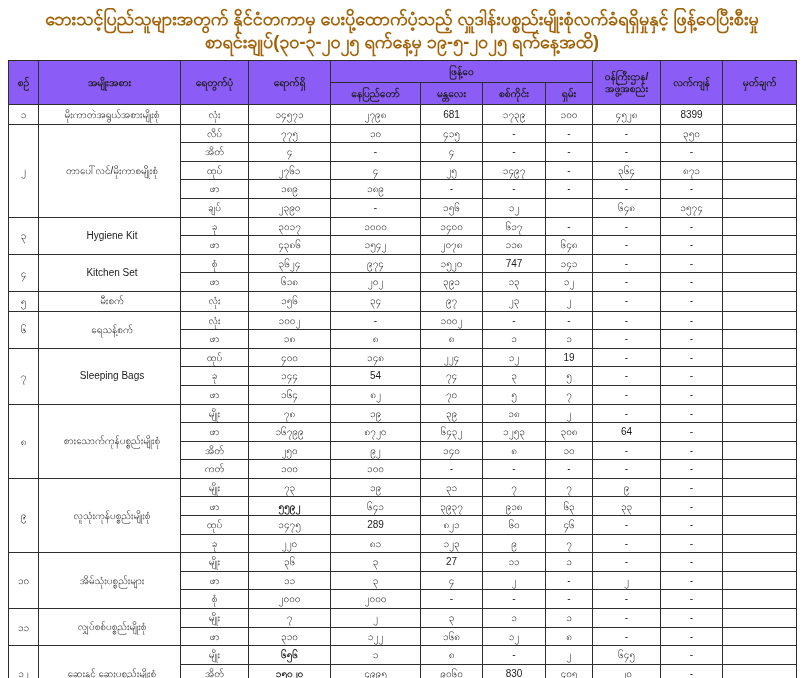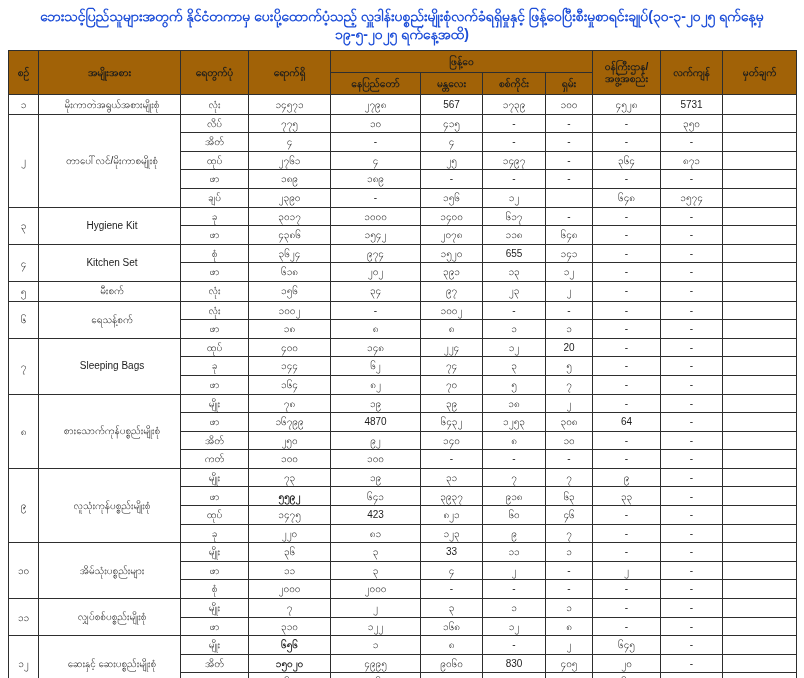--- a/index.html
+++ b/index.html
@@ -3,37 +3,37 @@
 <meta charset="utf-8">
 <style>
   html,body{margin:0;padding:0;background:#ffffff;}
   body{
     width:804px;height:678px;overflow:hidden;
     font-family:"Liberation Sans","DejaVu Sans",sans-serif;
     color:#1c1c1c;
   }
   .page{padding:6px 8px 0 8px;}
   .title{
-    font-size:14px;font-weight:bold;line-height:1.25;
-    text-align:center;color:#1d4ed8;margin:2px 0 7px 0;
+    font-size:18px;font-weight:bold;line-height:1.25;
+    text-align:center;color:#a16207;margin:2px 0 7px 0;
     letter-spacing:0px;
   }
   table.report{
     border-collapse:collapse;table-layout:fixed;width:788px;
     border:1.5px solid #222;
   }
   .report th,.report td{
     border:1px solid #2e2e2e;
     font-size:10px;line-height:1.15;
     padding:1px 3px;overflow:hidden;
     color:#1c1c1c;
   }
   .report thead th{
     font-weight:bold;text-align:center;vertical-align:middle;
-    font-size:10.3px;height:19px;background:#a16207;
+    font-size:10.3px;height:19px;background:#8b5cf6;
   }
   .report tbody td{height:15.6px;text-align:center;vertical-align:middle;}
   td.cat{text-align:left;vertical-align:top;font-size:10px;padding-left:8px;}
   td.rowno{vertical-align:top;padding-top:2px;}
   td.unit{text-align:center;}
   td.b{font-weight:bold;}
 </style>
 </head>
 <body>
 
@@ -72,25 +72,25 @@
         <th>ရှမ်း</th>
       </tr>
     </thead>
     <tbody>
         <tr>
           <td class="rowno">၁</td>
           <td class="cat">မိုးကာတဲအရွယ်အစားမျိုးစုံ</td>
           <td class="unit">လုံး</td>
           <td>၁၄၅၇၁</td>
           <td>၂၇၉၈</td>
-          <td>567</td>
+          <td>681</td>
           <td>၁၇၃၉</td>
           <td>၁၀၀</td>
           <td>၄၅၂၈</td>
-          <td>5731</td>
+          <td>8399</td>
           <td></td>
         </tr>
         <tr>
           <td class="rowno" rowspan="5">၂</td>
           <td class="cat" rowspan="5">တာပေါ်လင်/မိုးကာစမျိုးစုံ</td>
           <td class="unit">လိပ်</td>
           <td>၇၇၅</td>
           <td>၁၀</td>
           <td>၄၁၅</td>
           <td>-</td>
@@ -167,21 +167,21 @@
           <td>-</td>
           <td></td>
         </tr>
         <tr>
           <td class="rowno" rowspan="2">၄</td>
           <td class="cat" rowspan="2">Kitchen Set</td>
           <td class="unit">စုံ</td>
           <td>၃၆၂၄</td>
           <td>၉၇၄</td>
           <td>၁၅၂၀</td>
-          <td>655</td>
+          <td>747</td>
           <td>၁၄၁</td>
           <td>-</td>
           <td>-</td>
           <td></td>
         </tr>
         <tr>
           <td class="unit">ဖာ</td>
           <td>၆၁၈</td>
           <td>၂၀၂</td>
           <td>၃၉၁</td>
@@ -229,29 +229,29 @@
           <td></td>
         </tr>
         <tr>
           <td class="rowno" rowspan="3">၇</td>
           <td class="cat" rowspan="3">Sleeping Bags</td>
           <td class="unit">ထုပ်</td>
           <td>၄၀၀</td>
           <td>၁၄၈</td>
           <td>၂၂၄</td>
           <td>၁၂</td>
-          <td>20</td>
+          <td>19</td>
           <td>-</td>
           <td>-</td>
           <td></td>
         </tr>
         <tr>
           <td class="unit">ခု</td>
           <td>၁၄၄</td>
-          <td>၆၂</td>
+          <td>54</td>
           <td>၇၄</td>
           <td>၃</td>
           <td>၅</td>
           <td>-</td>
           <td>-</td>
           <td></td>
         </tr>
         <tr>
           <td class="unit">ဖာ</td>
           <td>၁၆၄</td>
@@ -272,21 +272,21 @@
           <td>၃၉</td>
           <td>၁၈</td>
           <td>၂</td>
           <td>-</td>
           <td>-</td>
           <td></td>
         </tr>
         <tr>
           <td class="unit">ဖာ</td>
           <td>၁၆၇၉၉</td>
-          <td>4870</td>
+          <td>၈၇၂၀</td>
           <td>၆၄၃၂</td>
           <td>၁၂၅၃</td>
           <td>၃၀၈</td>
           <td>64</td>
           <td>-</td>
           <td></td>
         </tr>
         <tr>
           <td class="unit">အိတ်</td>
           <td>၂၅၀</td>
@@ -329,21 +329,21 @@
           <td>၃၉၃၇</td>
           <td>၉၁၈</td>
           <td>၆၃</td>
           <td>၃၃</td>
           <td>-</td>
           <td></td>
         </tr>
         <tr>
           <td class="unit">ထုပ်</td>
           <td>၁၄၇၅</td>
-          <td>423</td>
+          <td>289</td>
           <td>၈၂၁</td>
           <td>၆၀</td>
           <td>၄၆</td>
           <td>-</td>
           <td>-</td>
           <td></td>
         </tr>
         <tr>
           <td class="unit">ခု</td>
           <td>၂၂၀</td>
@@ -354,21 +354,21 @@
           <td>-</td>
           <td>-</td>
           <td></td>
         </tr>
         <tr>
           <td class="rowno" rowspan="3">၁၀</td>
           <td class="cat" rowspan="3">အိမ်သုံးပစ္စည်းများ</td>
           <td class="unit">မျိုး</td>
           <td>၃၆</td>
           <td>၃</td>
-          <td>33</td>
+          <td>27</td>
           <td>၁၁</td>
           <td>၁</td>
           <td>-</td>
           <td>-</td>
           <td></td>
         </tr>
         <tr>
           <td class="unit">ဖာ</td>
           <td>၁၁</td>
           <td>၃</td>

